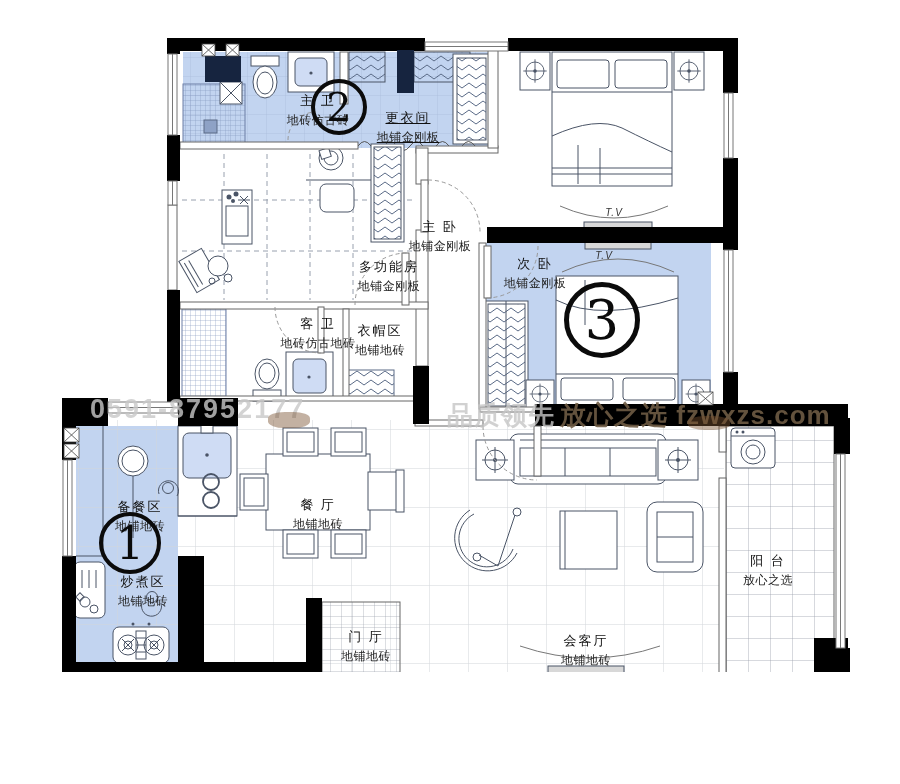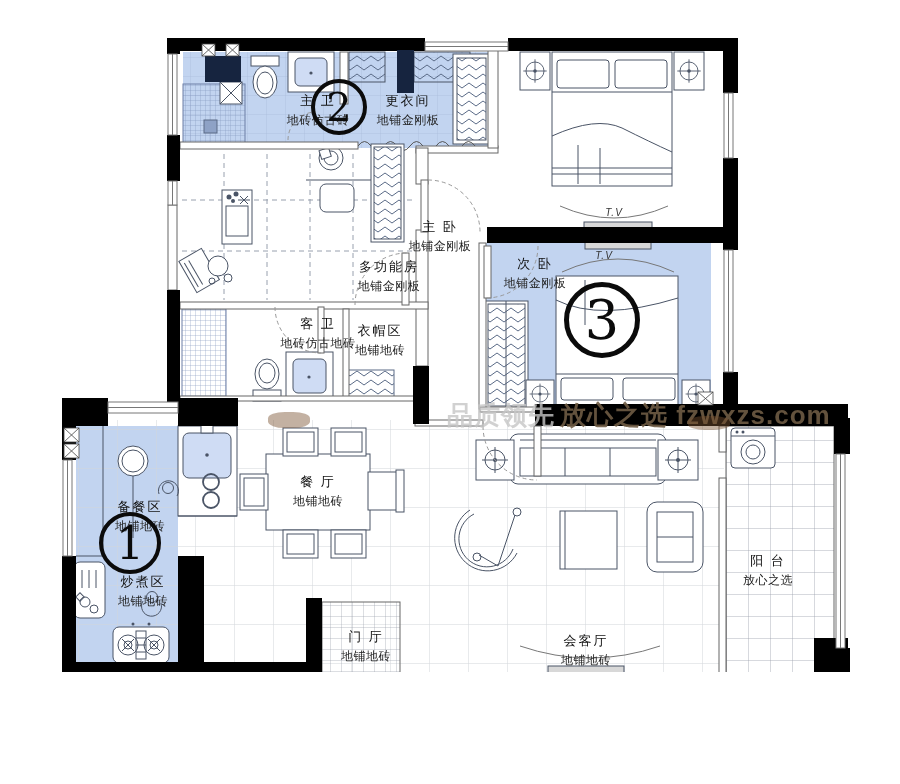--- a/index.html
+++ b/index.html
@@ -436,21 +436,21 @@
       <rect x="808" y="692" width="7" height="46" fill="#fff" stroke="#666"></rect>
       <path d="M768,692 A44,44 0 0 0 812,736"></path>
     </g>
   </g>
 </svg>
 
 <div class="room-label" style="left:318px;top:92px;">
   <div class="rn">主 卫</div>
   <div class="rf">地砖仿古砖</div>
 </div>
-<div class="room-label" style="left:408px;top:92px;">
+<div class="room-label" style="left:408px;top:109px;text-decoration:underline;">
   <div class="rn">更衣间</div>
   <div class="rf">地铺金刚板</div>
 </div>
 <div class="room-label" style="left:440px;top:218px;">
   <div class="rn">主 卧</div>
   <div class="rf">地铺金刚板</div>
 </div>
 <div class="room-label" style="left:389px;top:258px;">
   <div class="rn">多功能房</div>
   <div class="rf">地铺金刚板</div>
@@ -468,21 +468,21 @@
   <div class="rf">地铺地砖</div>
 </div>
 <div class="room-label" style="left:140px;top:498px;">
   <div class="rn">备餐区</div>
   <div class="rf">地铺地砖</div>
 </div>
 <div class="room-label" style="left:143px;top:573px;">
   <div class="rn">炒煮区</div>
   <div class="rf">地铺地砖</div>
 </div>
-<div class="room-label" style="left:318px;top:473px;">
+<div class="room-label" style="left:318px;top:496px;font-family:Liberation Serif, serif;">
   <div class="rn">餐 厅</div>
   <div class="rf">地铺地砖</div>
 </div>
 <div class="room-label" style="left:586px;top:632px;">
   <div class="rn">会客厅</div>
   <div class="rf">地铺地砖</div>
 </div>
 <div class="room-label" style="left:366px;top:628px;">
   <div class="rn">门 厅</div>
   <div class="rf">地铺地砖</div>
@@ -498,18 +498,19 @@
 <div class="marker" style="left:99px;top:512px;width:54px;height:54px;font-size:44px;">
   <span>1</span>
 </div>
 <div class="marker" style="left:311px;top:79px;width:48px;height:48px;font-size:40px;">
   <span>2</span>
 </div>
 <div class="marker" style="left:564px;top:282px;width:66px;height:66px;font-size:54px;border-width:5px;">
   <span>3</span>
 </div>
 
+<div class="wm wm-phone" style="left:90px;top:394px;">0591-87952177</div>
 <div class="wm wm-s2" style="left:560px;top:398px;">放心之选 fzwxzs.com</div>
 <div class="wm wm-s1" style="left:447px;top:398px;">品质领先</div>
 <div class="smudge" style="left:268px;top:412px;width:42px;height:16px;"></div>
 <div class="smudge" style="left:688px;top:416px;width:42px;height:14px;"></div>
 
 </div>
 
 </body></html>

